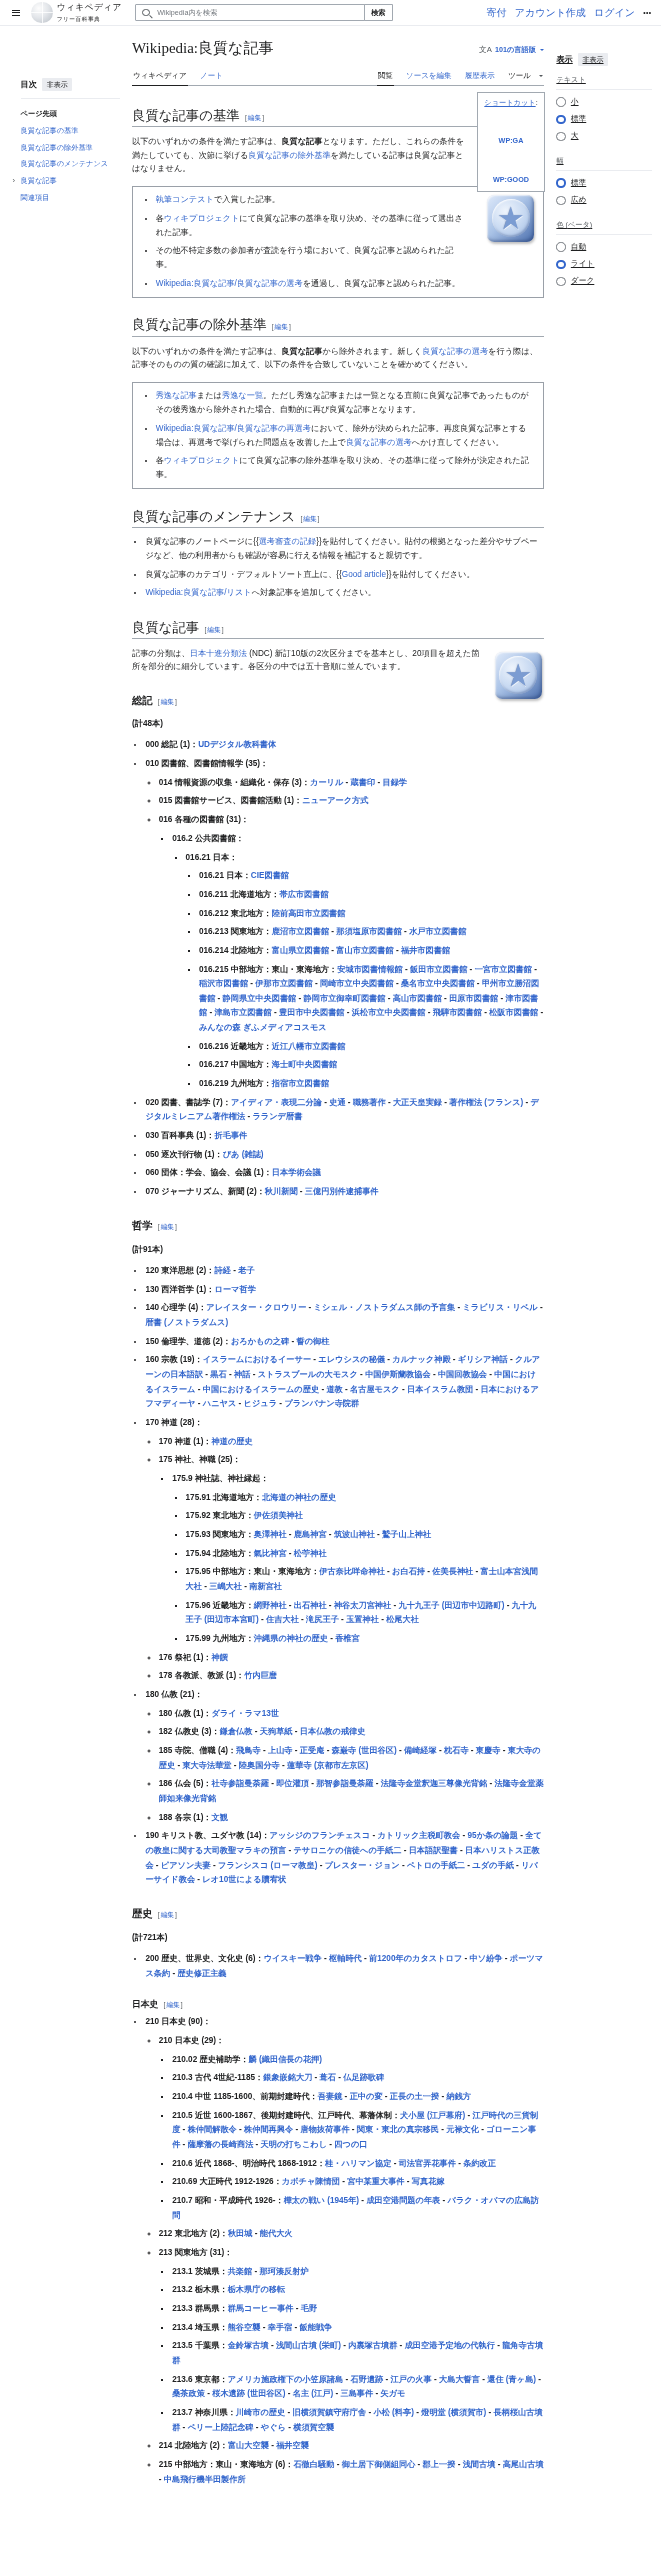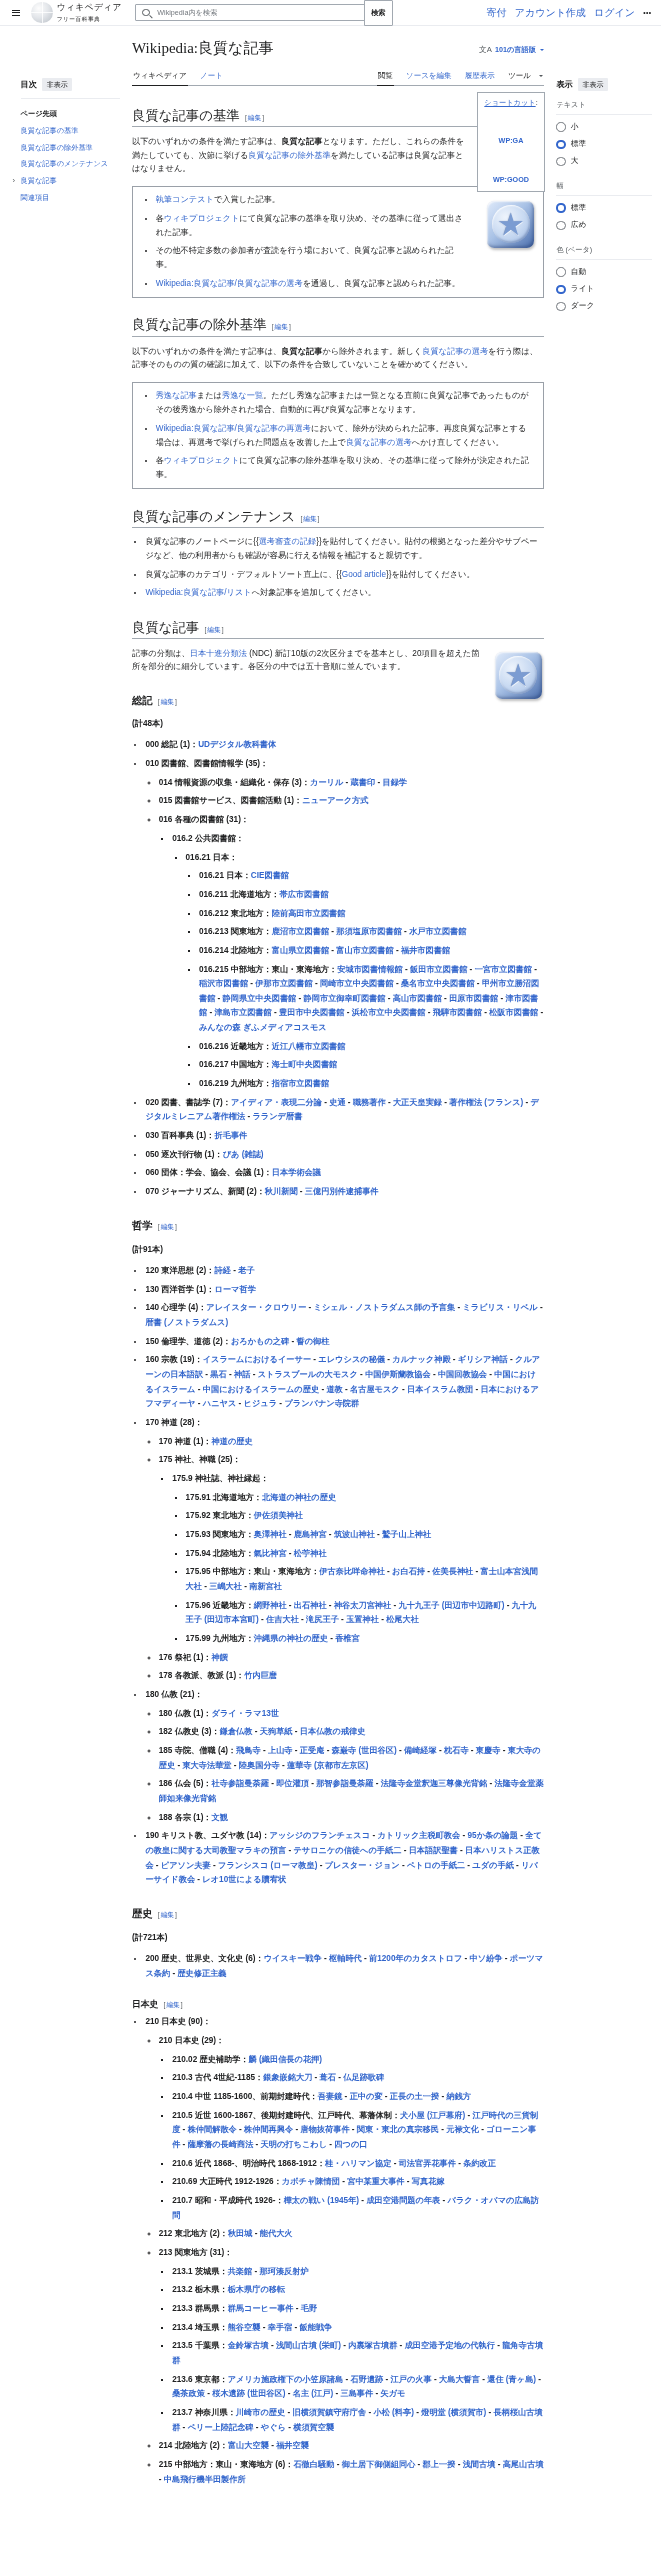--- a/index.html
+++ b/index.html
@@ -20,41 +20,41 @@
     position:relative;overflow:hidden;}
   .globe:before{content:"";position:absolute;left:50%;top:0;width:0.5px;height:100%;background:#ffffffcc;}
   .globe:after{content:"";position:absolute;top:46%;left:0;height:0.5px;width:100%;background:#ffffffcc;}
   .logo-text .l1{font-family:"Liberation Serif","DejaVu Serif",serif;font-size:8.8px;letter-spacing:0.3px;}
   .logo-text .l2{font-size:5.7px;letter-spacing:0.5px;margin-top:0.5px;}
   .searchbar{display:flex;align-items:center;height:17.5px;border:0.5px solid #a2a9b1;border-radius:1px;width:258px;box-sizing:border-box;background:#fff;}
   .mag{width:5.7px;height:5.7px;border:1px solid #54595d;border-radius:50%;position:relative;display:inline-block;margin:0 5.2px 0 6.2px;flex:0 0 auto;}
   .mag:after{content:"";position:absolute;width:3.6px;height:1px;background:#54595d;transform:rotate(45deg);right:-3.1px;bottom:-1.5px;}
   .searchbar input{flex:1;border:none;outline:none;font-size:7.2px;color:#202122;background:transparent;}
   .searchbar input::placeholder{color:#72777d;}
-  .search-btn{height:26px;border:0.5px solid #a2a9b1;background:#fff;font-size:7.2px;font-weight:bold;padding:0 6.2px;margin-right:-0.5px;border-radius:0 1px 1px 0;color:#202122;}
+  .search-btn{height:17px;border:0.5px solid #a2a9b1;background:#fff;font-size:7.2px;font-weight:bold;padding:0 6.2px;margin-right:-0.5px;border-radius:0 1px 1px 0;color:#202122;}
   .header-links{margin-left:auto;display:flex;align-items:center;gap:8.2px;font-size:7.2px;}
   .header-links .wlink{font-size:10px;}
   .more-dots{color:#202122;font-weight:bold;letter-spacing:0.5px;font-size:6.7px;}
 
   
   .layout{display:grid;grid-template-columns:99px 412px 1fr;column-gap:12.4px;padding:0 10.3px 0 20.6px;}
 
   
   .toc{margin-top:52px;font-size:7.2px;}
   .toc-head{display:flex;align-items:center;gap:5.2px;margin-bottom:7.2px;}
   .toc-head .t{font-weight:bold;font-size:8.2px;}
   .pill{background:#eaecf0;border-radius:1px;padding:1.5px 4.6px;font-size:7px;color:#202122;}
   .toc-list{list-style:none;margin:0;padding:0;border-top:0.5px solid #eaecf0;padding-top:7.2px;}
   .toc-list li{position:relative;padding:3.1px 0;line-height:1.45;}
   .toc-list li a{display:block;}
   .toc-list .current{color:#202122;font-weight:bold;}
   .chev{position:absolute;left:-8.2px;top:2.1px;color:#54595d;font-size:7.7px;}
 
   
-  .appearance{margin-top:52px;font-size:7.2px;color:#202122;}
+  .appearance{margin-top:27px;font-size:7.2px;color:#202122;text-decoration:underline;}
   .app-head{display:flex;align-items:center;gap:5.2px;margin-bottom:9.3px;}
   .app-head .t{font-weight:bold;font-size:8.2px;}
   .app-group{margin-bottom:11.3px;}
   .app-label{color:#54595d;padding-bottom:4.1px;border-bottom:0.5px solid #eaecf0;margin-bottom:3.1px;}
   .opt-row{display:flex;align-items:center;gap:5.2px;padding:3.6px 0;}
   .radio{width:9.3px;height:9.3px;border-radius:50%;border:0.5px solid #72777d;box-sizing:border-box;background:#fff;flex:0 0 auto;}
   .radio.checked{border:2.8px solid #3366cc;}
   .opt-label{font-size:7.7px;}
 
   
@@ -69,21 +69,21 @@
   .tabs-row{display:flex;justify-content:space-between;align-items:flex-end;border-bottom:0.5px solid #a2a9b1;margin-top:9.3px;font-size:7.5px;}
   .tabs-left,.tabs-right{display:flex;align-items:flex-end;}
   .tab{padding:4.1px 1px 4.6px;margin-right:11.3px;color:#3366cc;position:relative;white-space:nowrap;}
   .tabs-right .tab{margin-right:0;margin-left:11.3px;}
   .tab.active{color:#202122;}
   .tab.active:after{content:"";position:absolute;left:0;right:0;bottom:-0.5px;height:1.3px;background:#202122;}
   .tab.dark{color:#202122;display:flex;align-items:center;gap:7px;}
 
   .article{padding-top:2.1px;line-height:1.65;}
   .article p{margin:7.7px 0;}
-  .float-col{float:right;width:66px;margin:3.1px 0 5.2px 10.3px;display:flex;flex-direction:column;align-items:center;gap:9px;}
+  .float-col{float:right;width:66px;margin:3.1px 0 5.2px 10.3px;display:flex;flex-direction:column;align-items:center;gap:3px;}
   .shortcut-box{border:0.5px solid #a2a9b1;background:#fff;padding:4.1px 5.2px;text-align:center;font-size:7.2px;line-height:1.75;width:56px;}
   .shortcut-box .sc-title{color:#3366cc;text-decoration:underline;}
   .sc-code{font-weight:bold;color:#3366cc;display:block;margin-top:26px;}
 
   .ga-icon{width:47px;height:47px;border-radius:7.2px;position:relative;flex:0 0 auto;
     background:linear-gradient(135deg,#dfeafa 0%,#a9c2e6 45%,#4b6fae 100%);
     box-shadow:inset -1.5px -2.1px 3.1px rgba(20,40,90,.35), inset 1px 1px 1.5px rgba(255,255,255,.8), 1px 1.5px 2.6px rgba(0,0,0,.25);}
   .ga-icon .circ{position:absolute;inset:4.6px;border-radius:50%;
     background:radial-gradient(circle at 35% 32%,#eef4fc 0%,#c6d8f1 55%,#9db8e0 100%);
     box-shadow:inset 0.5px 1px 1.5px rgba(255,255,255,.9), inset -1px -1.5px 2.1px rgba(40,70,130,.35);}

